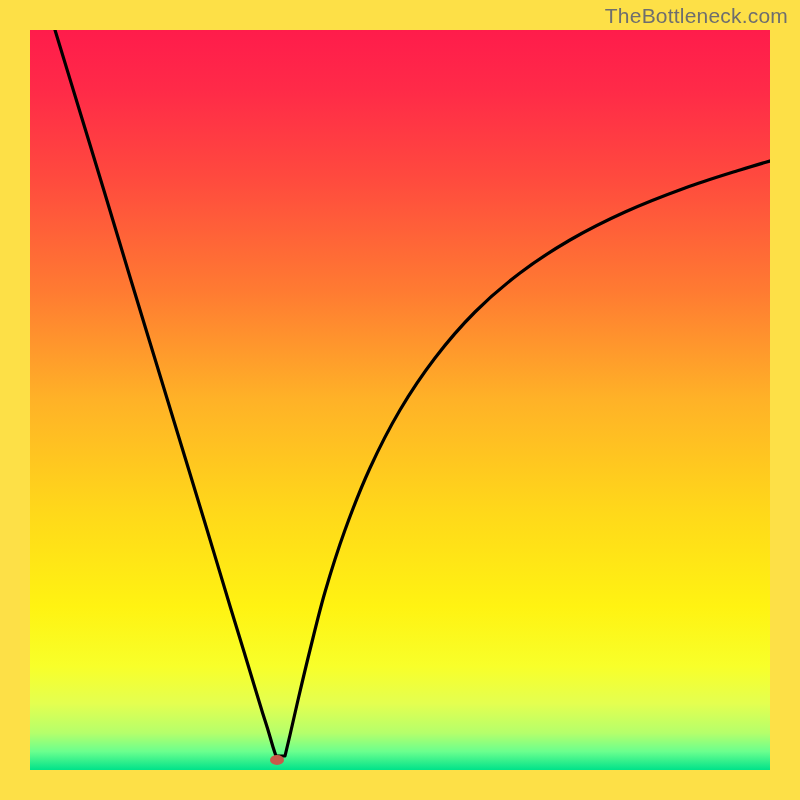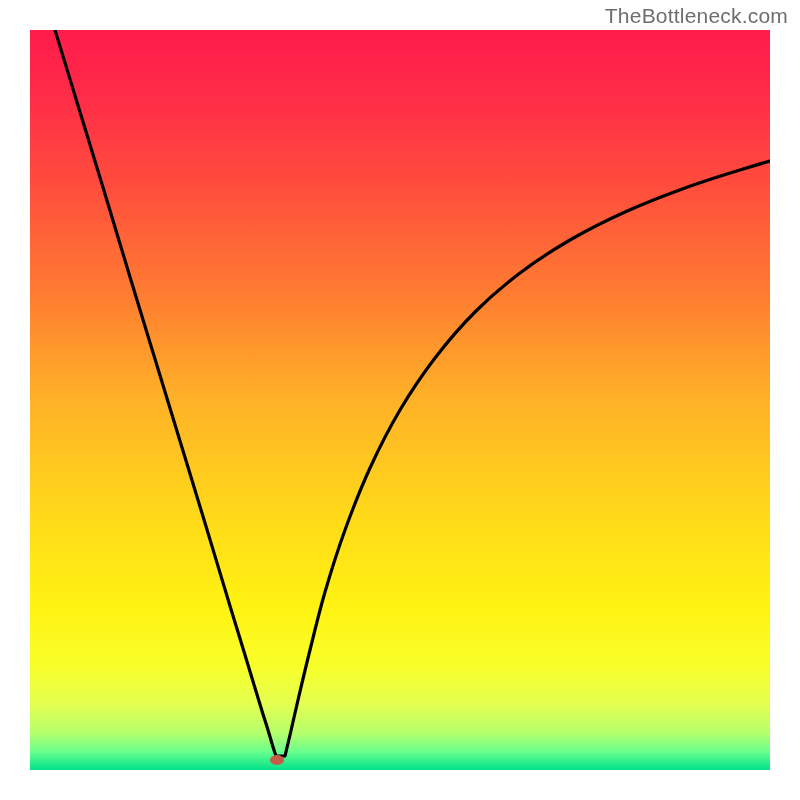--- a/index.html
+++ b/index.html
@@ -8,21 +8,21 @@
     width: 800px;
     height: 800px;
     background: #000;
     overflow: hidden;
     font-family: Arial, Helvetica, sans-serif;
   }
   .stage {
     position: relative;
     width: 800px;
     height: 800px;
-    background: #ffffff;
+    background: #fde047;
   }
   .plot-area {
     position: absolute;
     left: 30px;
     top: 30px;
     width: 740px;
     height: 740px;
     overflow: hidden;
   }
   .plot-area svg {

